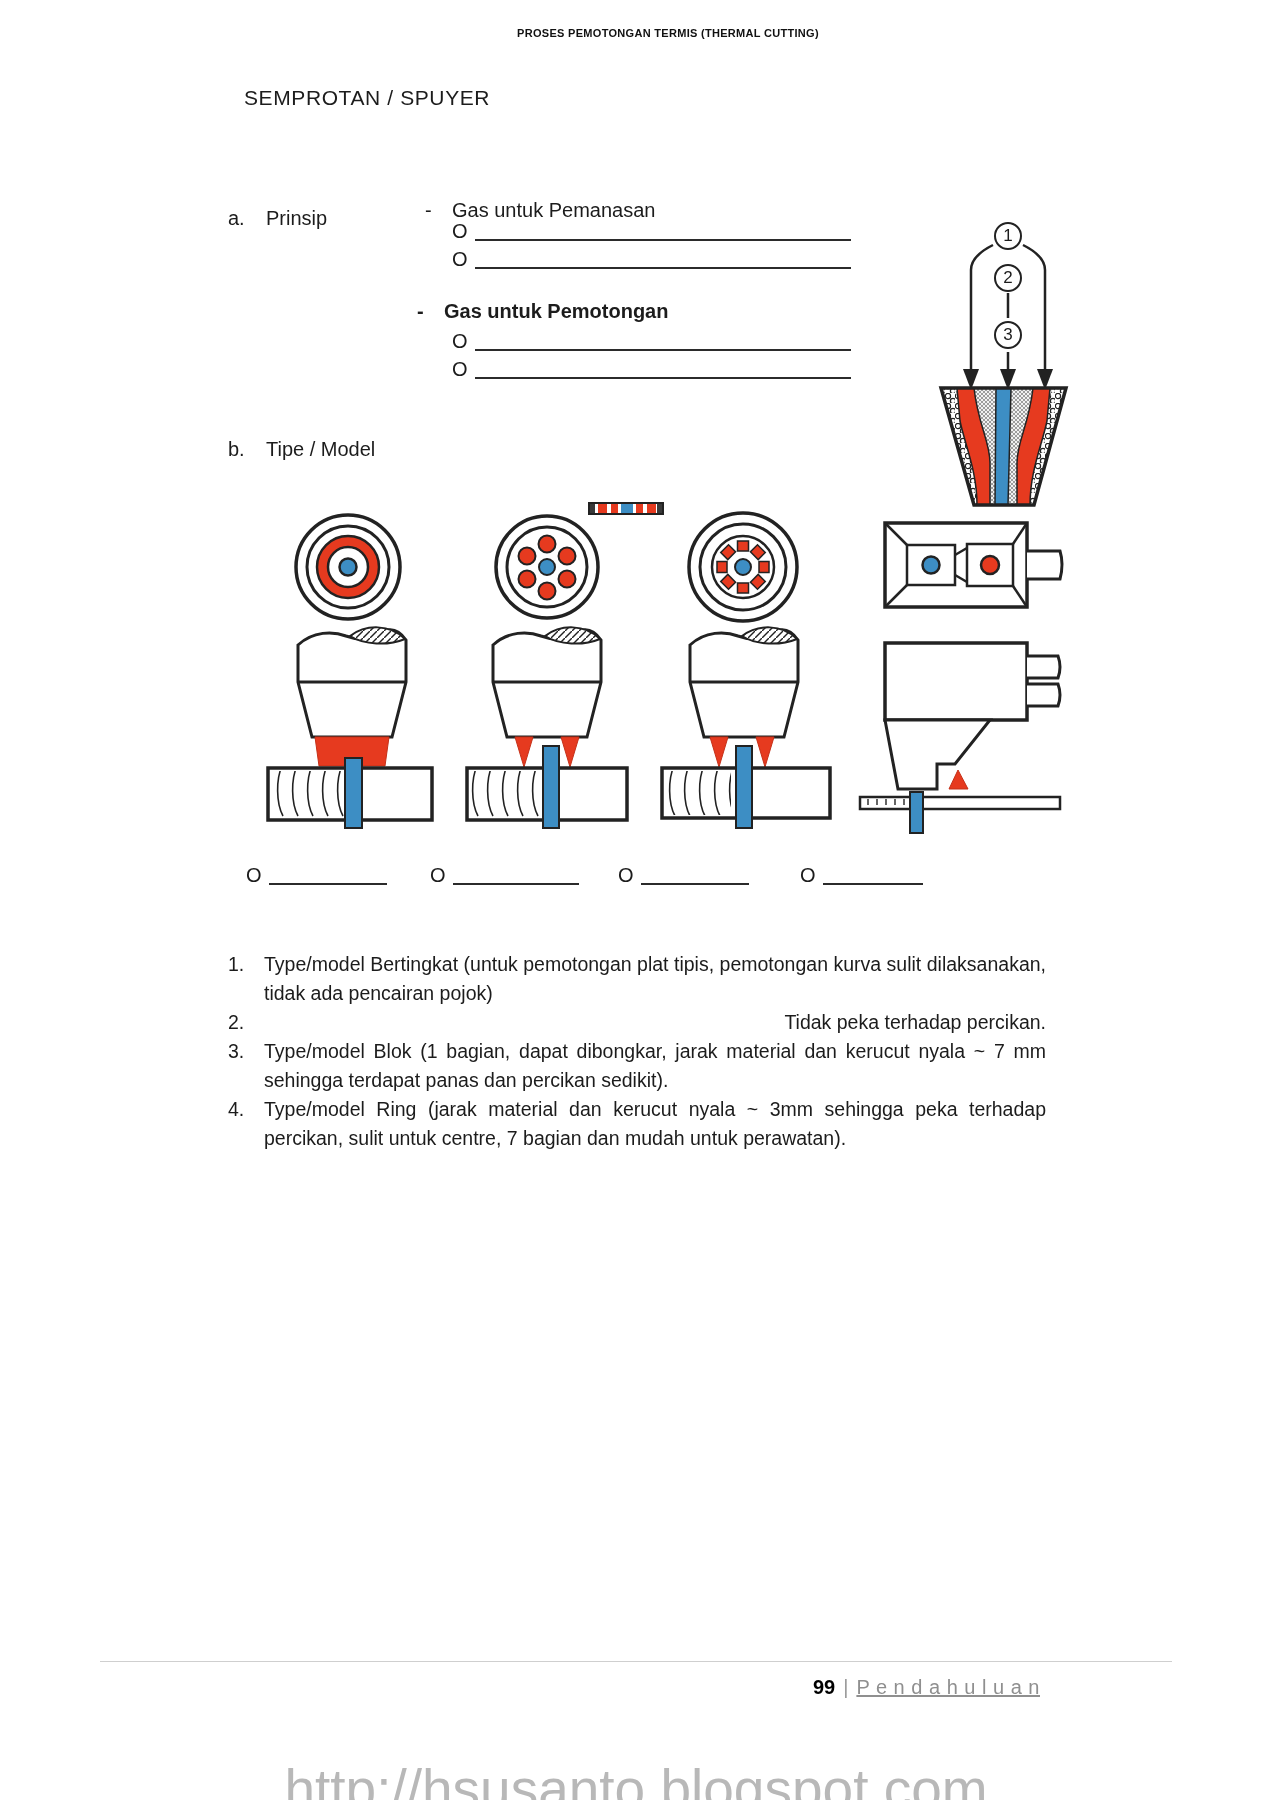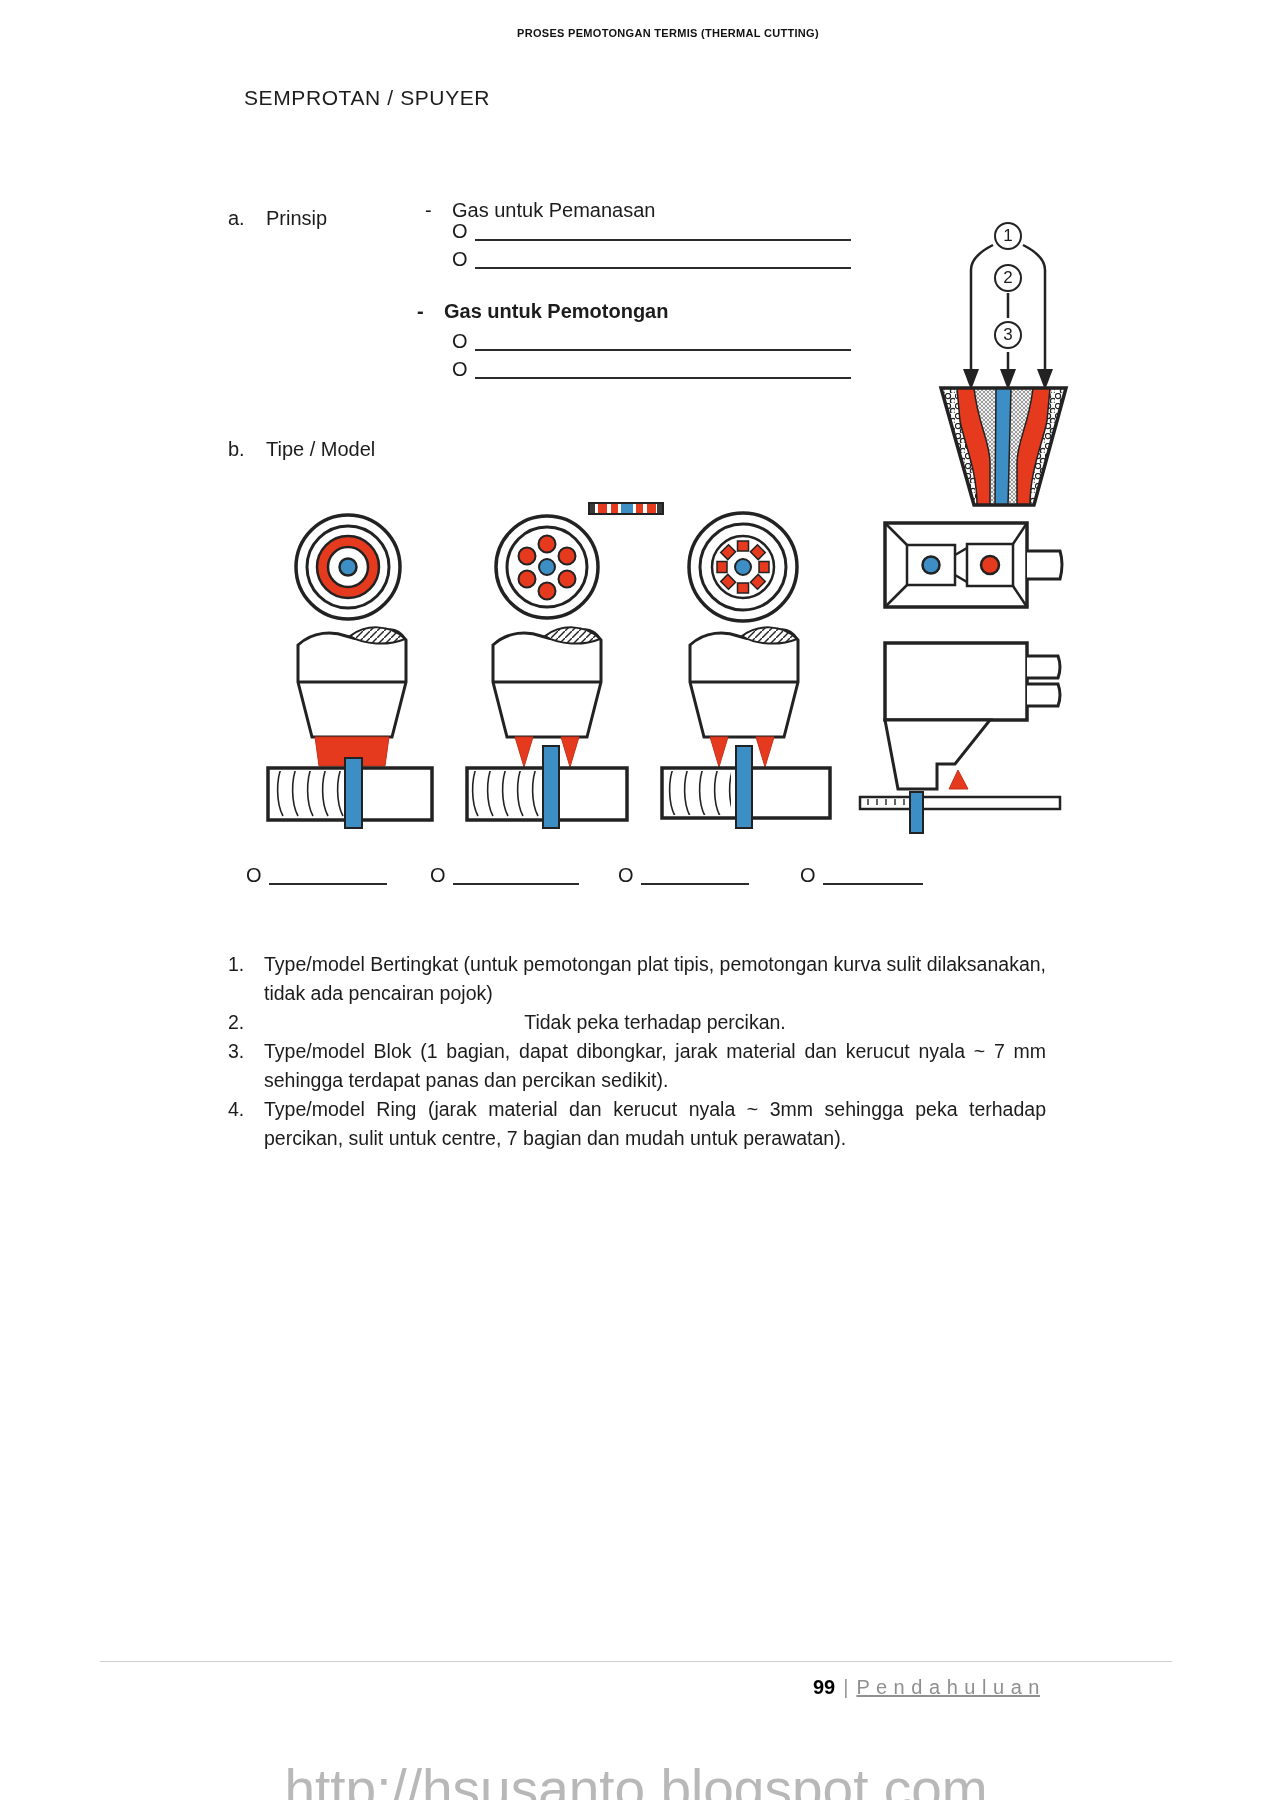--- a/index.html
+++ b/index.html
@@ -28,21 +28,21 @@
     border:2.5px solid #222; border-radius:50%; background:#fff;
     font-size:17px; display:flex; align-items:center; justify-content:center;
   }
   .type-list {
     position:absolute; left:228px; top:950px; width:818px;
     font-size:19.5px; line-height:29px;
   }
   .li { display:flex; }
   .num { width:36px; flex:none; }
   .txt { width:782px; text-align:justify; }
-  .note { text-align:center; }
+  .note { text-align:right; }
   .footer-rule { left:100px; top:1661px; width:1072px; border-top:1px solid #cfcfcf; height:0; }
   .footer { top:1676px; right:232px; font-size:20px; white-space:nowrap; }
   .footer .pg { color:#000; font-weight:bold; }
   .footer .sep { color:#9a9a9a; padding:0 8px; }
   .footer .sec { color:#8f8f8f; letter-spacing:0.5px;text-decoration:underline; }
   .watermark {
     top:1762px; left:0; width:100%; text-align:center;
     font-size:55px; color:#b8b8b8; line-height:1;
   }
   svg { display:block; }

